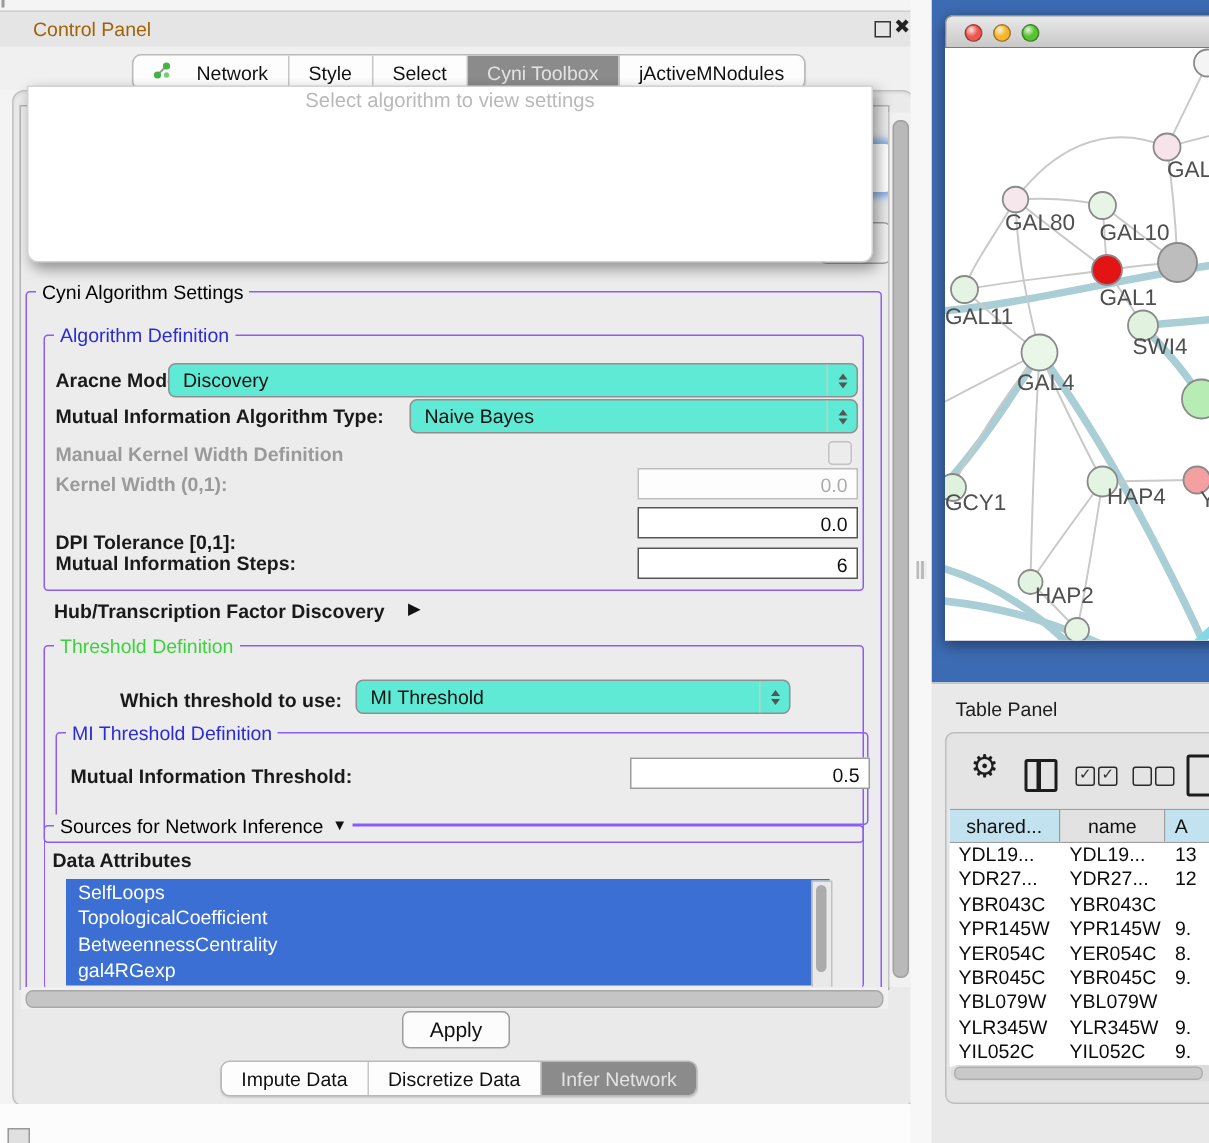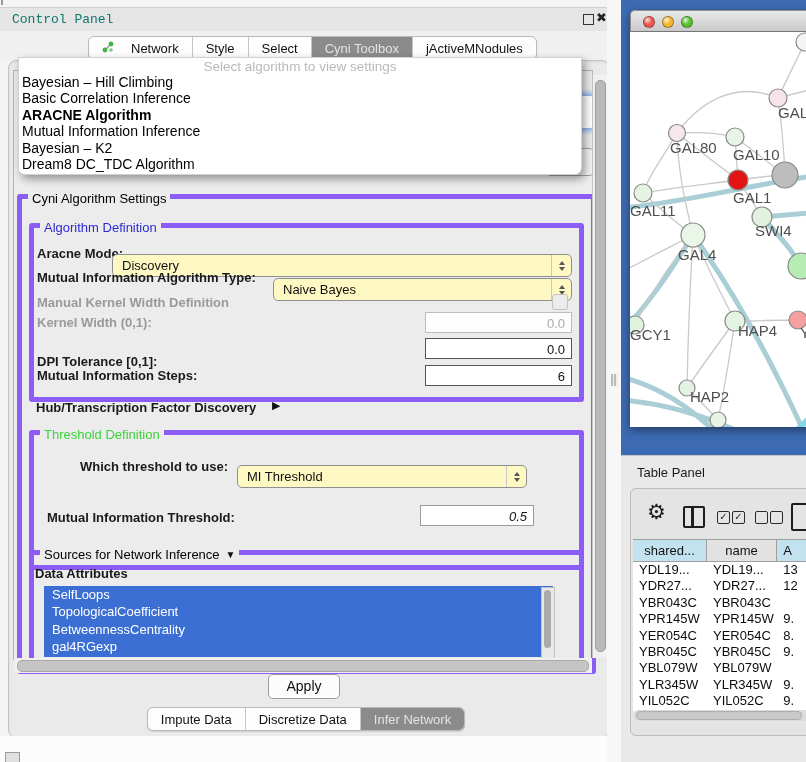--- a/index.html
+++ b/index.html
@@ -3,21 +3,21 @@
 <meta charset="utf-8">
 <style>
   html,body{margin:0;padding:0;}
   body{width:806px;height:762px;overflow:hidden;position:relative;
        font-family:"Liberation Sans","DejaVu Sans",sans-serif;background:#f4f4f4;}
   #app{position:absolute;inset:0;}
   .abs{position:absolute;}
   
   .titlebar{left:0;top:7px;width:612px;height:24px;background:#e5e5e5;
             border-top:1px solid #cfcfcf;border-bottom:1px solid #d6d6d6;}
-  .titlebar .t{position:absolute;left:12px;top:4px;font-size:13px;color:#0f766e;font-family:Liberation Mono, monospace;}
+  .titlebar .t{position:absolute;left:22px;top:4px;font-size:13px;color:#a16207;}
   .float-btn{position:absolute;left:583px;top:6px;width:9px;height:9px;border:1.6px solid #333;}
   .close-btn{position:absolute;left:596px;top:2px;font-size:13px;font-weight:bold;color:#222;}
   .tabsbg{left:0;top:31px;width:612px;height:29px;background:#f0f0f0;}
   .tabbar{display:flex;border:1px solid #b9b9b9;border-radius:6px;overflow:hidden;
           background:#fdfdfd;height:22px;box-shadow:0 1px 1px rgba(0,0,0,.12);}
   .tab{display:flex;align-items:center;gap:17px;padding:0 13px;font-size:13px;color:#111;
        border-right:1px solid #c6c6c6;white-space:nowrap;}
   .tab:last-child{border-right:none;}
   .tab.sel{background:#8b8b8b;color:#e3e3e3;}
   .outer-panel{left:8px;top:60px;width:600px;height:676px;background:#eaeaea;
@@ -29,28 +29,28 @@
               border-radius:6px;box-shadow:0 0 5px 2px rgba(98,156,232,.75);}
   .frag-box{left:545px;top:148px;width:48px;height:26px;background:#f3f3f3;border:1px solid #a0a0a0;border-radius:6px;}
   
   .vsb{left:592px;top:75px;width:14px;height:583px;background:#f1f1f1;border-left:1px solid #c4c4c4;}
   .vsb .thumb{position:absolute;left:2px;top:5px;width:9px;height:570px;background:#b9b9b9;
               border:1px solid #9f9f9f;border-radius:5px;}
   .hsb{left:14px;top:658px;width:578px;height:15px;background:#f0f0f0;}
   .hsb .thumb{position:absolute;left:3px;top:2px;width:570px;height:10px;background:#c5c5c5;
               border:1px solid #a8a8a8;border-radius:5px;}
   
-  .group{position:absolute;border:5px solid #8b5cf6;border-radius:3px;}
+  .group{position:absolute;border:1px solid #8b5cf6;border-radius:3px;}
   .group > .glbl{position:absolute;top:-8px;left:6px;background:#ececec;padding:0 4px;font-size:13px;}
   .glbl.blue{color:#2b2bd5;}
   .glbl.green{color:#3cd23c;}
   .lbl{position:absolute;font-size:13px;font-weight:bold;color:#1a1a1a;white-space:nowrap;}
   .lbl.dis{color:#9a9a9a;}
-  .combo{position:absolute;height:23px;background:#fef9c3;border:1px solid #8f8f8f;border-radius:5px;
-         display:flex;align-items:center;font-size:13px;color:#111;padding-left:9px;box-sizing:border-box;margin-top:12px;}
+  .combo{position:absolute;height:23px;background:#5eead4;border:1px solid #8f8f8f;border-radius:5px;
+         display:flex;align-items:center;font-size:13px;color:#111;padding-left:9px;box-sizing:border-box;}
   .combo .stepper{margin-left:auto;height:100%;width:19px;border-left:1px solid #c9c9c9;
                   display:flex;flex-direction:column;align-items:center;justify-content:center;}
   .arr-up{width:0;height:0;border-left:3.5px solid transparent;border-right:3.5px solid transparent;
           border-bottom:4.5px solid #555;margin-bottom:2px;}
   .arr-dn{width:0;height:0;border-left:3.5px solid transparent;border-right:3.5px solid transparent;
           border-top:4.5px solid #555;}
   .field{position:absolute;height:21px;background:#fff;border:1px solid #555;font-size:13px;color:#111;
          text-align:right;padding:0 6px;box-sizing:border-box;line-height:21px;}
   .field.dis{border:1px solid #bdbdbd;color:#ababab;background:#fdfdfd;}
   .chk{position:absolute;width:14px;height:14px;background:#ececec;border:1px solid #c2c2c2;border-radius:3px;}
@@ -186,22 +186,25 @@
     <span class="glbl green">Threshold Definition</span>
   </div>
   <span class="lbl" style="left:80px;top:459px;">Which threshold to use:</span>
   <div class="combo" style="left:237px;top:453px;width:290px;">
     <span>MI Threshold</span>
     <span class="stepper">
         <span class="arr-up"></span>
         <span class="arr-dn"></span>
       </span>
   </div>
+  <div class="group" style="left:37px;top:488px;width:540px;height:60px;">
+    <span class="glbl blue">MI Threshold Definition</span>
+  </div>
   <span class="lbl" style="left:47px;top:510px;">Mutual Information Threshold:</span>
-  <div class="field" style="left:420px;top:505px;width:114px;border-color:#9c9c9c;font-style:italic;">0.5</div>
+  <div class="field" style="left:420px;top:505px;width:160px;border-color:#9c9c9c;">0.5</div>
 
   <div class="group" style="left:29px;top:550px;width:545px;height:108px;border-bottom:none;">
     <span class="glbl" style="display:flex;gap:6px;align-items:center;">
       <span>Sources for Network Inference</span>
       <span class="tri" style="font-size:10px;">▼</span>
     </span>
   </div>
   <span class="lbl" style="left:35px;top:566px;">Data Attributes</span>
   <div class="attr-list" id="attr-list">
       <div class="attr-item" style="background: rgb(59, 111, 212);">SelfLoops</div>
@@ -233,28 +236,20 @@
           <span>Infer Network</span>
         </div>
       </div>
   </div>
 
   <div class="abs left-bottom"></div>
   <div class="abs mini-sq"></div>
 
   <div class="abs popup">
     <div class="ph">Select algorithm to view settings</div>
-    <div id="popup-list">
-        <div class="item">Bayesian – Hill Climbing</div>
-        <div class="item">Basic Correlation Inference</div>
-        <div class="item bold">ARACNE Algorithm</div>
-        <div class="item">Mutual Information Inference</div>
-        <div class="item">Bayesian – K2</div>
-        <div class="item">Dream8 DC_TDC Algorithm</div>
-      </div>
   </div>
 
   <div class="abs blue-bg" id="blue-bg" style="background: rgb(61, 107, 179);"></div>
   <div class="abs gray-bg"></div>
   <div class="abs divider-strip"></div>
   <div class="abs grip"></div>
 
   <div class="abs net-window">
     <div class="net-title">
       <span class="light" id="light-red" style="left: 12px; background: radial-gradient(circle at 35% 30%, rgba(255, 255, 255, 0.85), rgba(255, 255, 255, 0) 45%), rgb(238, 87, 78);"></span>

